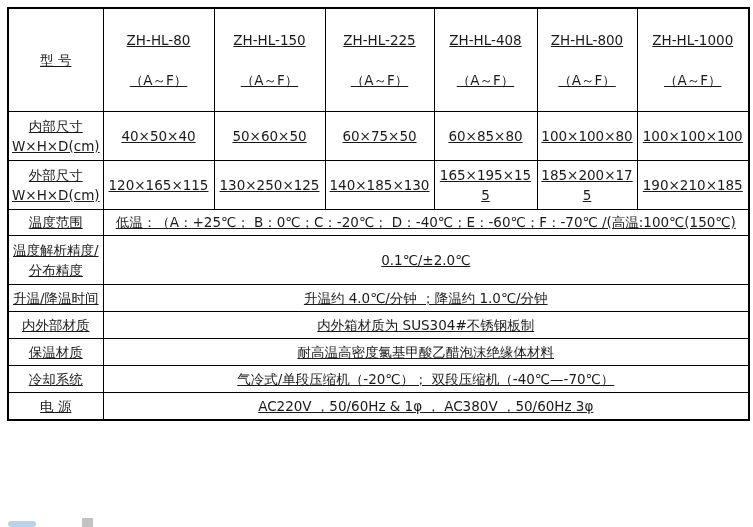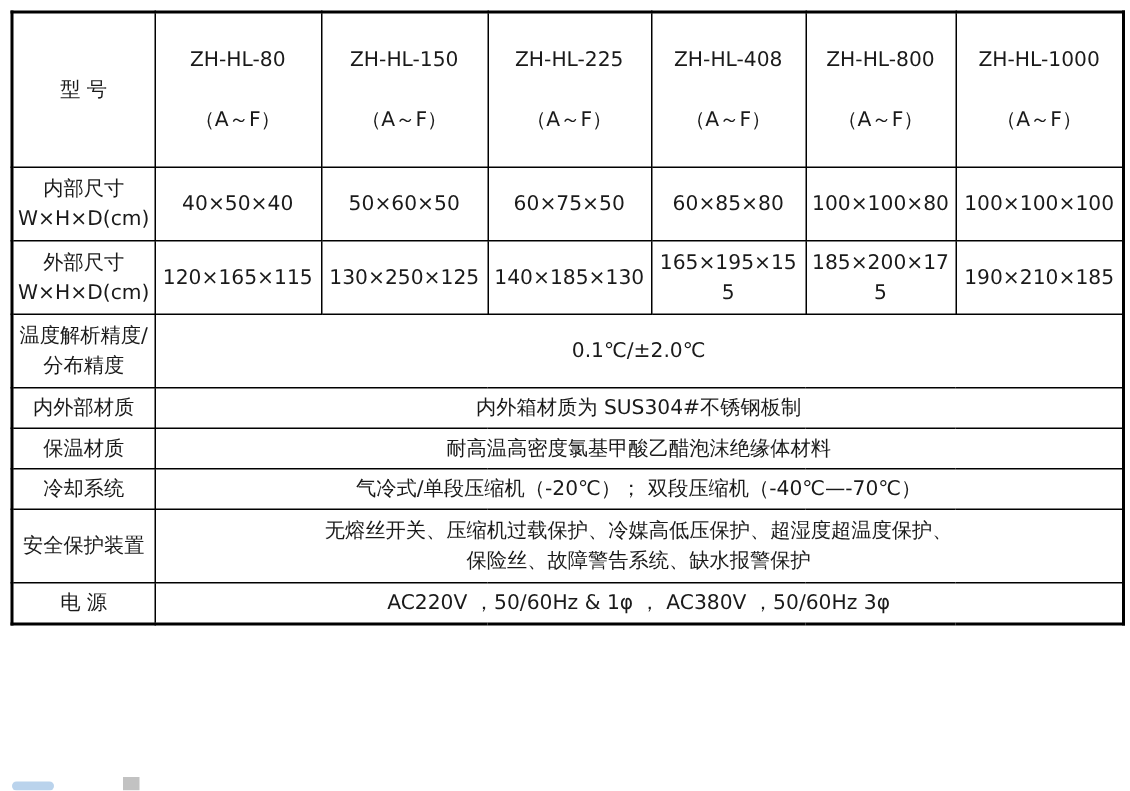--- a/index.html
+++ b/index.html
@@ -22,20 +22,21 @@
   table.spec td {
     border: 1px solid #000000;
     text-align: center;
     vertical-align: middle;
     font-size: 13.5px;
     color: #1a1a1a;
     white-space: pre-line;
     padding: 1px 3px;
     line-height: 1.5;
     overflow: hidden;
+    text-decoration: underline;
   }
   td.label { font-size: 13.5px; margin-top: 47px; }
   .model-name { line-height: 1.5; }
   .model-range { line-height: 1.4; }
   
   .frag-blue {
     position: absolute;
     left: 8px;
     top: 521px;
     width: 28px;
@@ -114,49 +115,52 @@
     <td>120×165×115</td>
     <td>130×250×125</td>
     <td>140×185×130</td>
     <td>165×195×15
 5</td>
     <td>185×200×17
 5</td>
     <td>190×210×185</td>
   </tr>
 
+  <tr style="height:26px">
+    <td class="label">温度范围</td>
+    <td colspan="6">低温：（A：+25℃；  B：0℃；C：-20℃；  D：-40℃；E：-60℃；F：-70℃  /(高温:100℃(150℃)</td>
+  </tr>
 
   <tr style="height:49px">
     <td class="label">温度解析精度/
 分布精度</td>
     <td colspan="6">0.1℃/±2.0℃</td>
   </tr>
 
 
+  <tr style="height:27px">
+    <td class="label">升温/降温时间</td>
+    <td colspan="6">升温约 4.0℃/分钟 ；降温约 1.0℃/分钟</td>
+  </tr>
 
   <tr style="height:27px">
     <td class="label">内外部材质</td>
     <td colspan="6">内外箱材质为 SUS304#不锈钢板制</td>
   </tr>
 
   <tr style="height:27px">
     <td class="label">保温材质</td>
     <td colspan="6">耐高温高密度氯基甲酸乙醋泡沫绝缘体材料</td>
   </tr>
 
   <tr style="height:27px">
     <td class="label">冷却系统</td>
     <td colspan="6">气冷式/单段压缩机（-20℃）；  双段压缩机（-40℃—-70℃）</td>
   </tr>
 
-  <tr style="height:49px">
-    <td class="label">安全保护装置</td>
-    <td colspan="6">无熔丝开关、压缩机过载保护、冷媒高低压保护、超湿度超温度保护、
-保险丝、故障警告系统、缺水报警保护</td>
-  </tr>
 
 
   <tr style="height:28px">
     <td class="label">电 源</td>
     <td colspan="6">AC220V ，50/60Hz &amp; 1φ ， AC380V ，50/60Hz 3φ</td>
   </tr>
 
 </tbody>
   </table>
 

